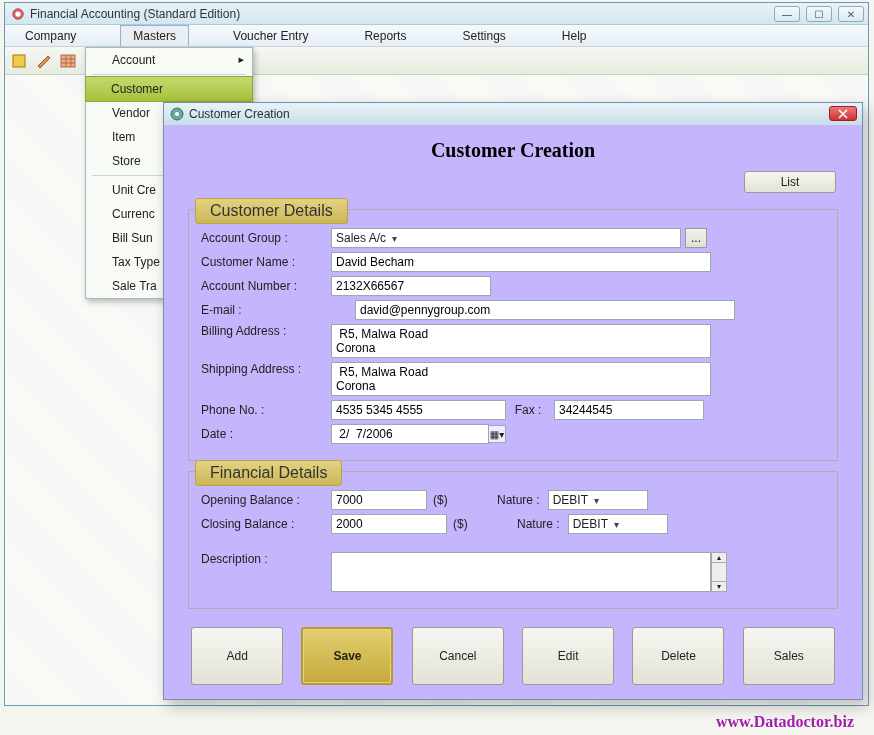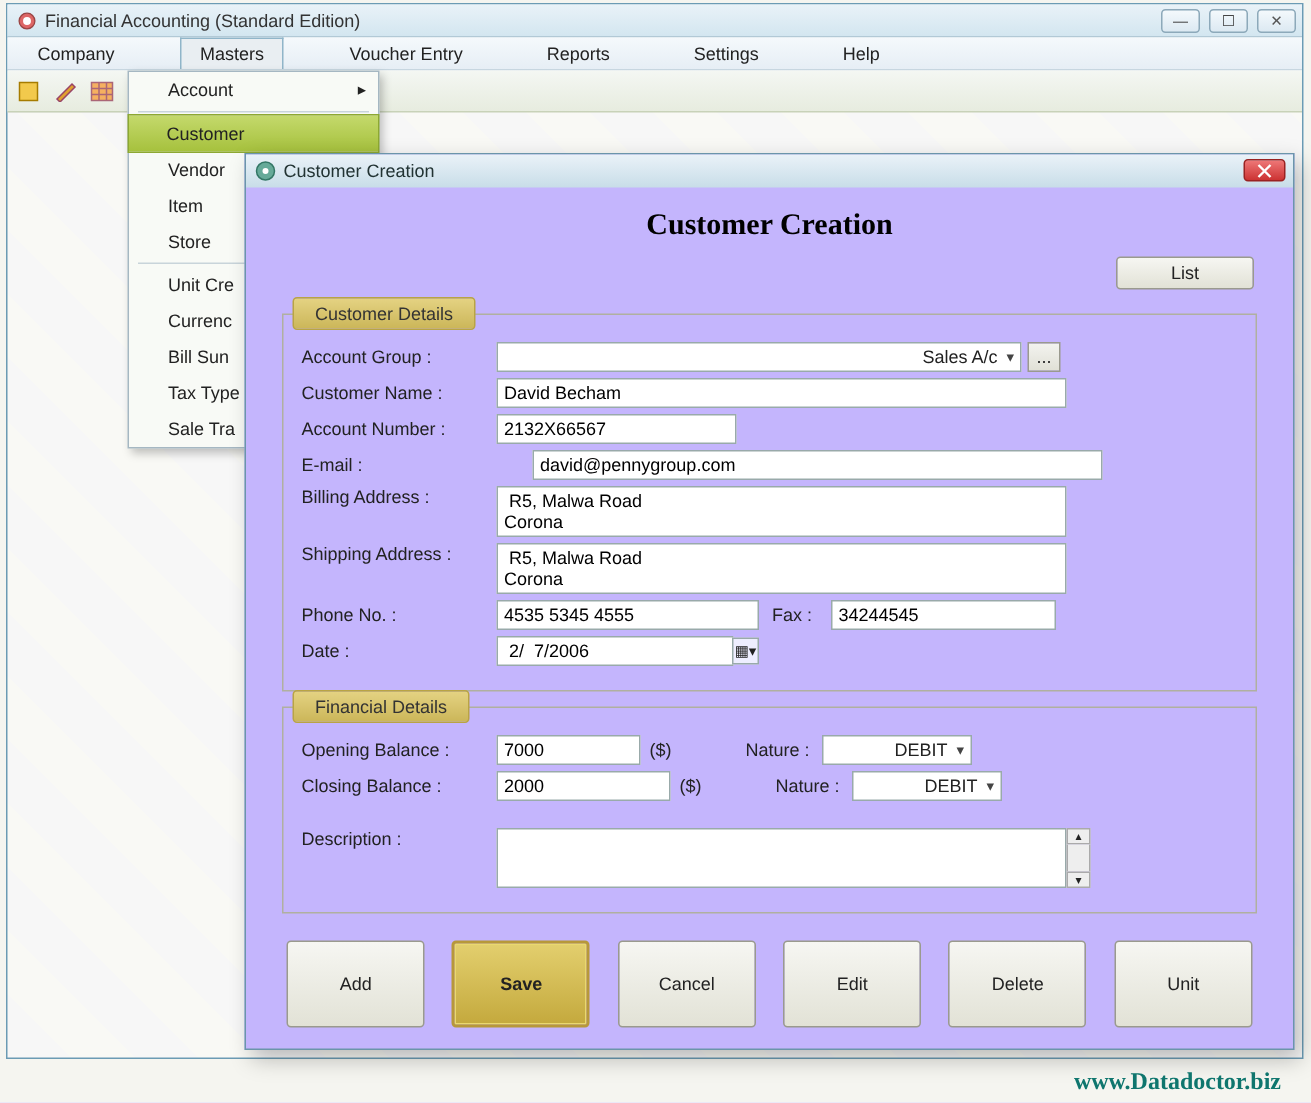--- a/index.html
+++ b/index.html
@@ -44,34 +44,34 @@
 .modal-heading { text-align:center; font-family: "Times New Roman", serif; font-weight:bold; font-size:20px; padding: 14px 0 12px; color:#000; }
 .modal-body { position:absolute; top:62px; left:0; right:0; bottom:56px; padding: 4px 20px 8px; }
 
 .list-btn-row { display:flex; justify-content:flex-end; padding: 2px 6px 6px; }
 .btn { background: linear-gradient(#f6f6f2,#e2e2d6); border: 1px solid #9a9a8e; border-radius: 3px; padding: 3px 22px; font-size: 12px; color: #222; }
 .btn.wide { padding: 20px 0; width: 92px; text-align:center; }
 .btn.save { background: linear-gradient(#e3cf6e,#c4a93d); border: 2px solid #b7983a; font-weight: 600; box-shadow: 0 0 0 1px #ead86f inset; }
 
 
 .fieldset { border: 1px solid #b0b0a0; position: relative; margin: 10px 4px 8px; padding: 14px 12px 12px; }
-.fs-legend { position: absolute; top: -12px; left: 6px; background: linear-gradient(#e4d282,#cbb659); border: 1px solid #b9a444; border-radius: 3px; padding: 3px 14px; font-size: 12px; color: #333; }
+.fs-legend { position: absolute; top: -12px; left: 6px; background: linear-gradient(#e4d282,#cbb659); border: 1px solid #b9a444; border-radius: 3px; padding: 3px 14px; font-size: 16px; color: #333; }
 .row { display:flex; align-items:center; margin: 4px 0; font-size: 12px; color:#222; }
 .row label { width: 130px; text-align:left; padding-right:4px; }
 .input, .select, .textarea { border: 1px solid #9aa; background:#fff; font-size:12px; padding: 2px 4px; }
 .input { height: 20px; }
 .textarea { resize:none; }
-.select { height: 20px; display:flex; align-items:center; justify-content:flex-end; }
+.select { height: 20px; display:flex; align-items:center; justify-content:flex-start; }
 .select .caret { font-size:10px; color:#444; padding-left:6px; }
 .small-btn { width: 22px; height: 20px; margin-left: 4px; border:1px solid #9a9a8e; background:linear-gradient(#f3f3ef,#e0e0d6); font-size:12px; display:flex;align-items:center;justify-content:center; }
 
 .btn-row { position:absolute; left:0; right:0; bottom: 14px; display:flex; justify-content:space-around; padding: 0 18px; }
 
 
-.watermark { position:absolute; right: 20px; bottom: 4px; font-size: 16px; font-weight: bold; color: #0f766e; font-family: "Times New Roman", serif; }
+.watermark { position:absolute; right: 20px; bottom: 4px; font-size: 16px; font-weight: bold; color: #a21caf; font-family: "Times New Roman", serif; }
 
 .date-picker { display:flex; align-items:center; }
 .date-picker .cal-btn { width:18px; height:18px; border:1px solid #9aa; margin-left:-1px; display:flex;align-items:center;justify-content:center; font-size:10px; background:#eef; }
 .scroll-arrows { width:16px; display:flex; flex-direction:column; }
 .scroll-arrows span { height:11px; font-size:8px; border:1px solid #aaa; background:#eee; display:flex;align-items:center;justify-content:center; }
 
 .currency-label { margin-left: 6px; font-size:12px; }
 </style>
 </head>
 <body>
@@ -250,18 +250,18 @@
         </div>
       </div>
     </div>
 
     <div class="btn-row">
       <button class="btn wide">Add</button>
       <button class="btn wide save">Save</button>
       <button class="btn wide">Cancel</button>
       <button class="btn wide">Edit</button>
       <button class="btn wide">Delete</button>
-      <button class="btn wide">Unit</button>
+      <button class="btn wide">Sales</button>
     </div>
   </div>
 </div>
 
 <div class="watermark">www.Datadoctor.biz</div>
 
 </body></html>

